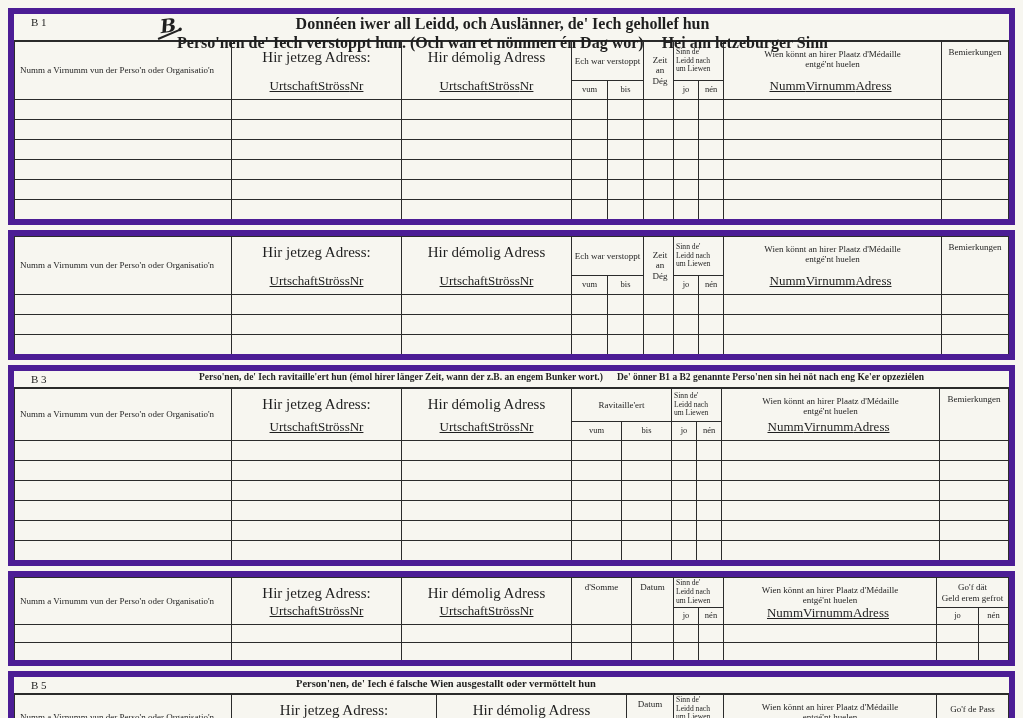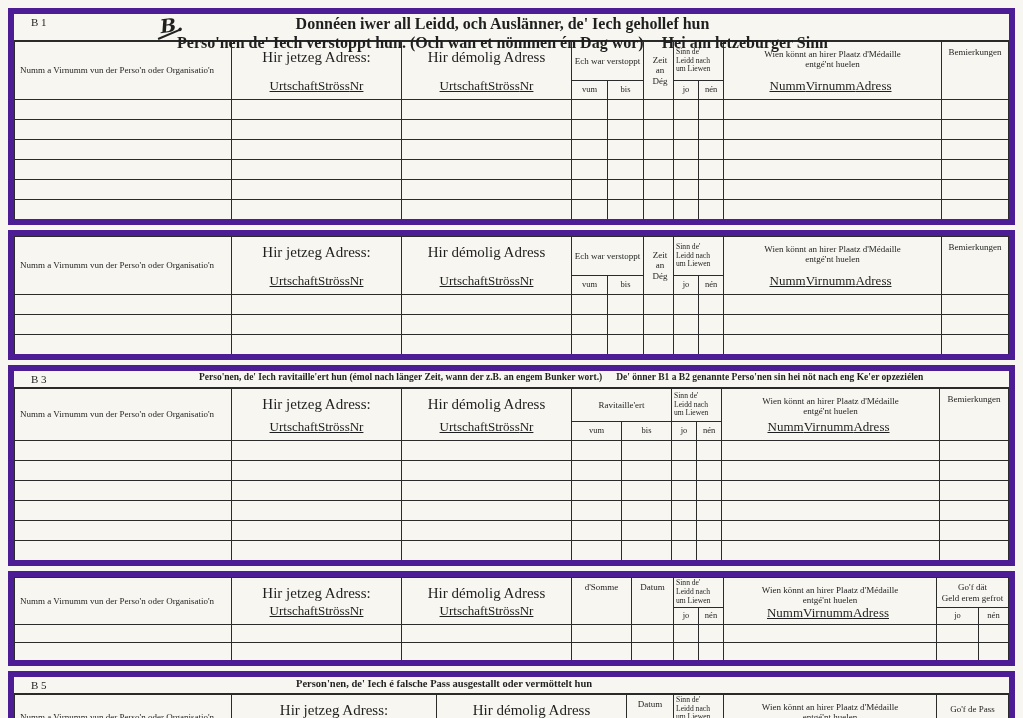--- a/index.html
+++ b/index.html
@@ -353,21 +353,21 @@
           </tr>
         </tbody>
     </table>
   </div>
 
   <div class="section">
     <div class="band band-b3">
       <span class="bid">B 3</span>
       <div class="titles">
         <div class="t">
-          <span>Perso'nen, de' Iech ravitaille'ert hun (émol nach länger Zeit, wann der z.B. an engem Bunker wort.)</span><span class="gap-14">De' önner B1 a B2 genannte Perso'nen sin hei nöt nach eng Ke'er opzeziélen</span>
+          <span>Perso'nen, de' Iech ravitaille'ert hun (émol hirer länger Zeit, wann der z.B. an engem Bunker wort.)</span><span class="gap-14">De' önner B1 a B2 genannte Perso'nen sin hei nöt nach eng Ke'er opzeziélen</span>
         </div>
       </div>
     </div>
     <table class="grid t-b3">
       <colgroup>
         <col style="width:217px">
           <col style="width:170px">
           <col style="width:170px">
         <col style="width:50px">
           <col style="width:50px">
@@ -593,21 +593,21 @@
             <td></td>
           </tr>
         </tbody>
     </table>
   </div>
 
   <div class="section">
     <div class="band band-b5">
       <span class="bid">B 5</span>
       <div class="titles">
-        <div class="t">Person'nen, de' Iech é falsche Pass ausgestallt oder vermöttelt hun</div>
+        <div class="t">Person'nen, de' Iech é falsche Wien ausgestallt oder vermöttelt hun</div>
       </div>
     </div>
     <table class="grid t-b5">
       <colgroup>
         <col style="width:217px">
           <col style="width:205px">
           <col style="width:190px">
         <col style="width:47px">
         <col style="width:25px">
           <col style="width:25px">

